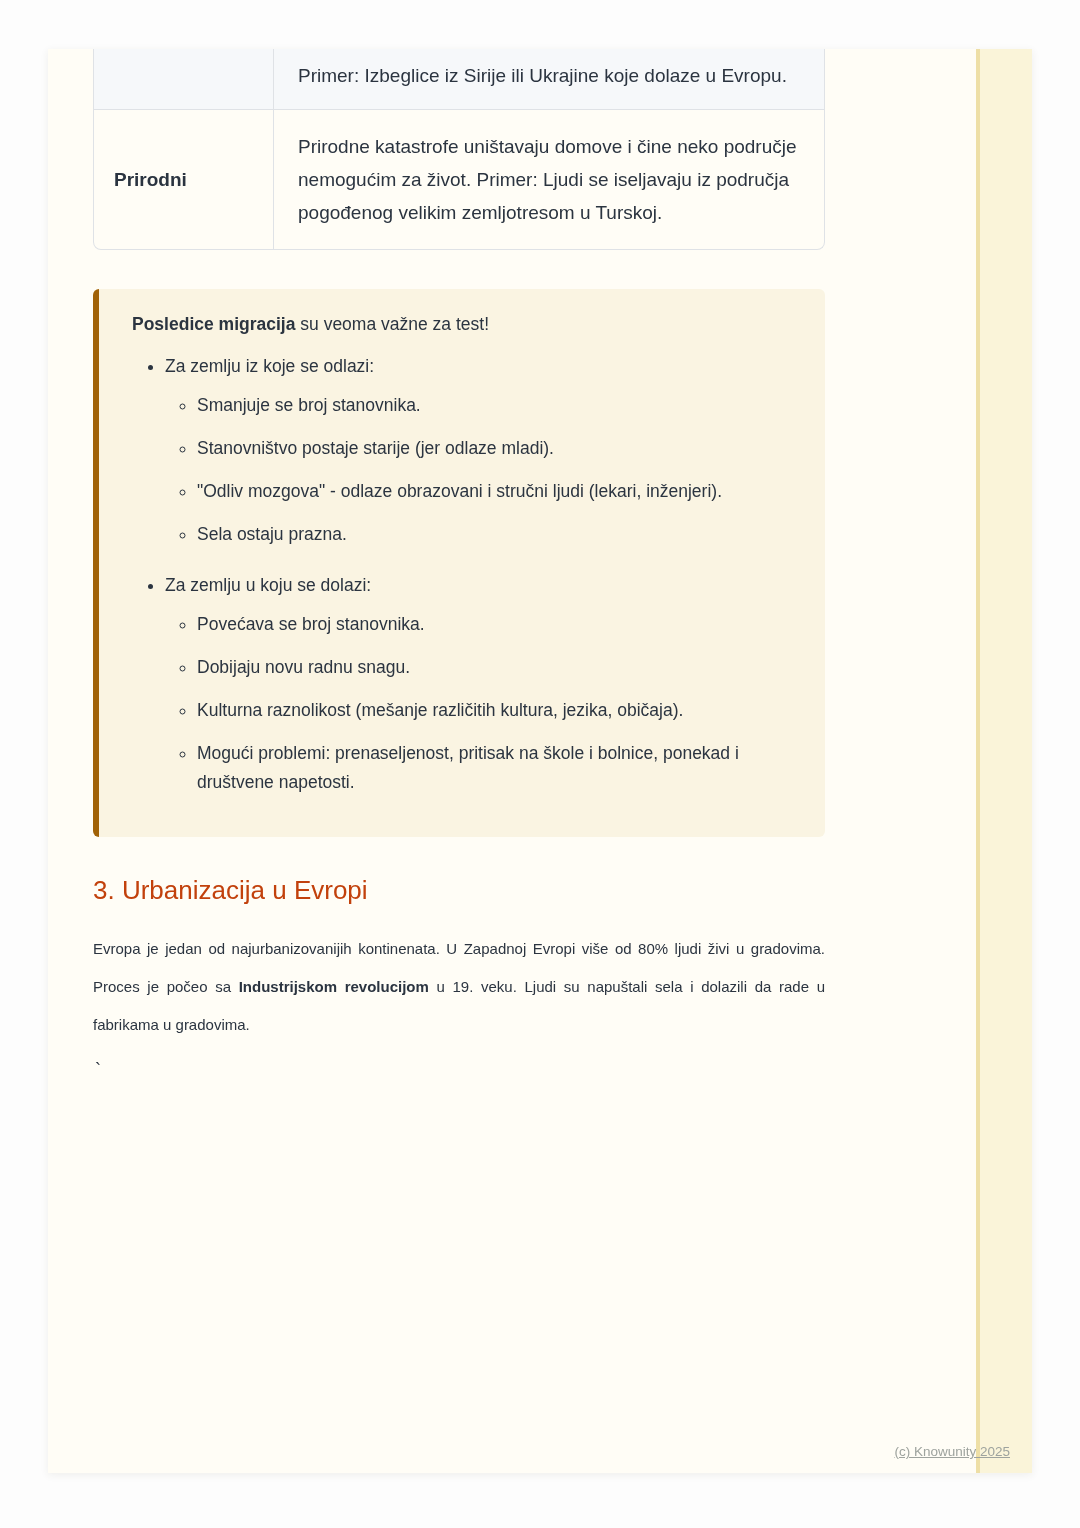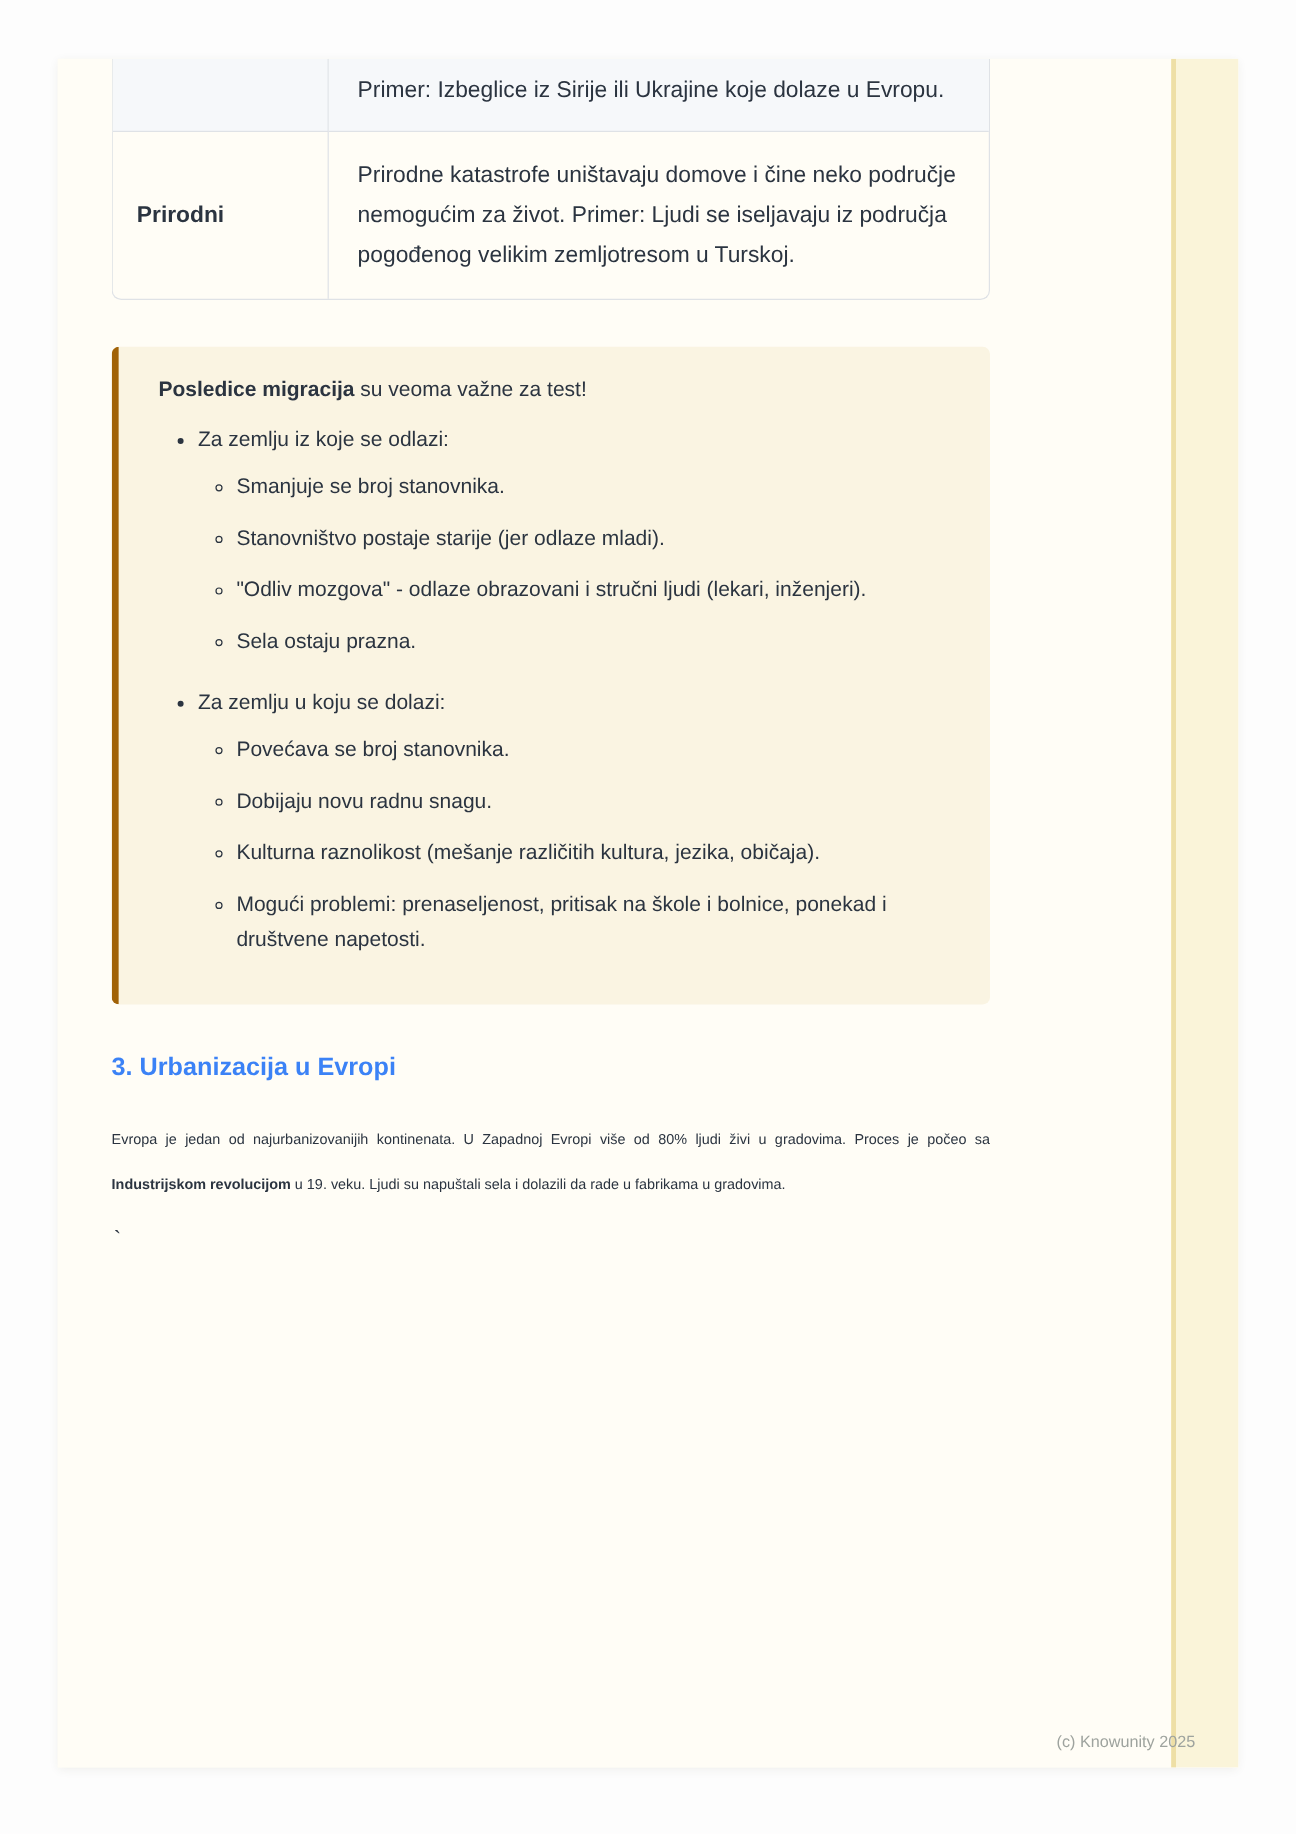--- a/index.html
+++ b/index.html
@@ -87,45 +87,46 @@
     margin: 10px 0 0 0;
     padding-left: 32px;
   }
   .callout li.group-item { margin-bottom: 22px; }
   .callout li.group-item:last-child { margin-bottom: 12px; }
   .callout ul.sub-list li { margin-bottom: 14px; font-weight: normal; }
   .callout ul.sub-list li:last-child { margin-bottom: 0; }
   
   .section-heading {
     margin: 33px 0 0 0;
-    font-size: 21px;
-    font-weight: bold;
-    color: #3b82f6;
+    font-size: 26px;
+    font-weight: normal;
+    color: #c2410c;
     line-height: 40px;
   }
   .body-paragraph {
     margin: 20px 0 0 0;
     width: 732px;
-    font-size: 12px;
+    font-size: 15px;
     line-height: 38px;
     text-align: justify;
   }
   .body-paragraph .bold { font-weight: bold; }
   .stray-char {
     margin: 12px 0 0 2px;
     font-size: 18px;
     line-height: 29px;
   }
   .footer-copyright {
     position: absolute;
-    right: 36px;
+    right: 22px;
     bottom: 14px;
     font-size: 13.5px;
     color: #9ea39e;
     z-index: 3;
+    text-decoration: underline;
   }
 </style>
 </head>
 <body>
 
 <div class="page-card">
   <div class="accent-stripe"></div>
 
   <div class="content">
 

